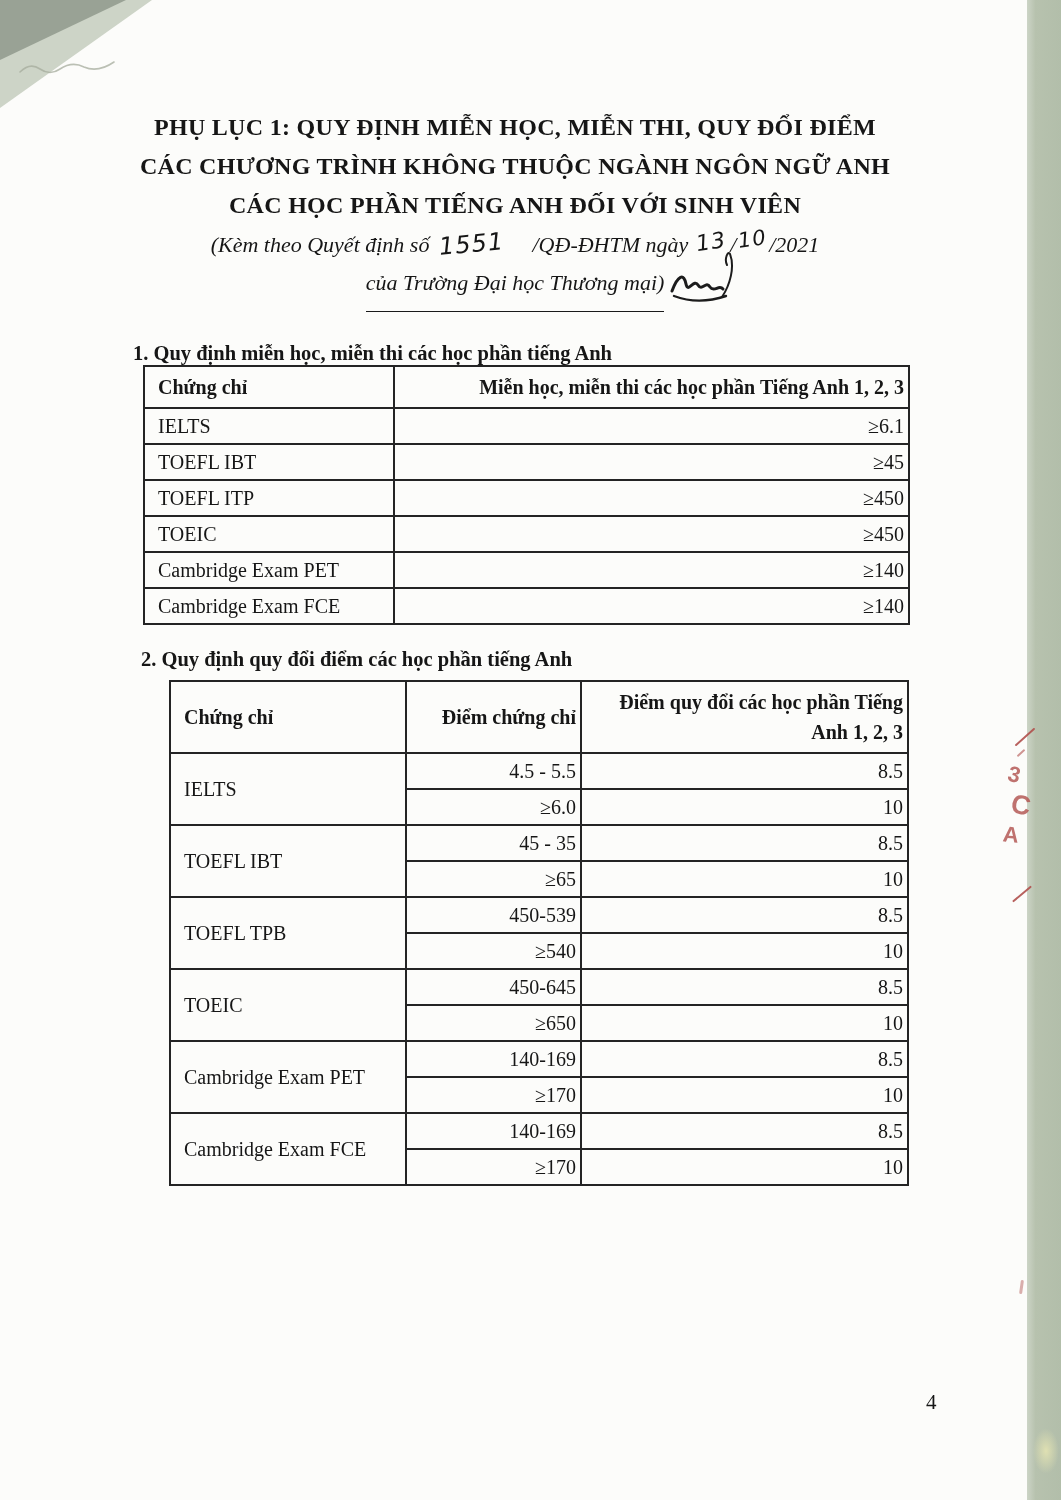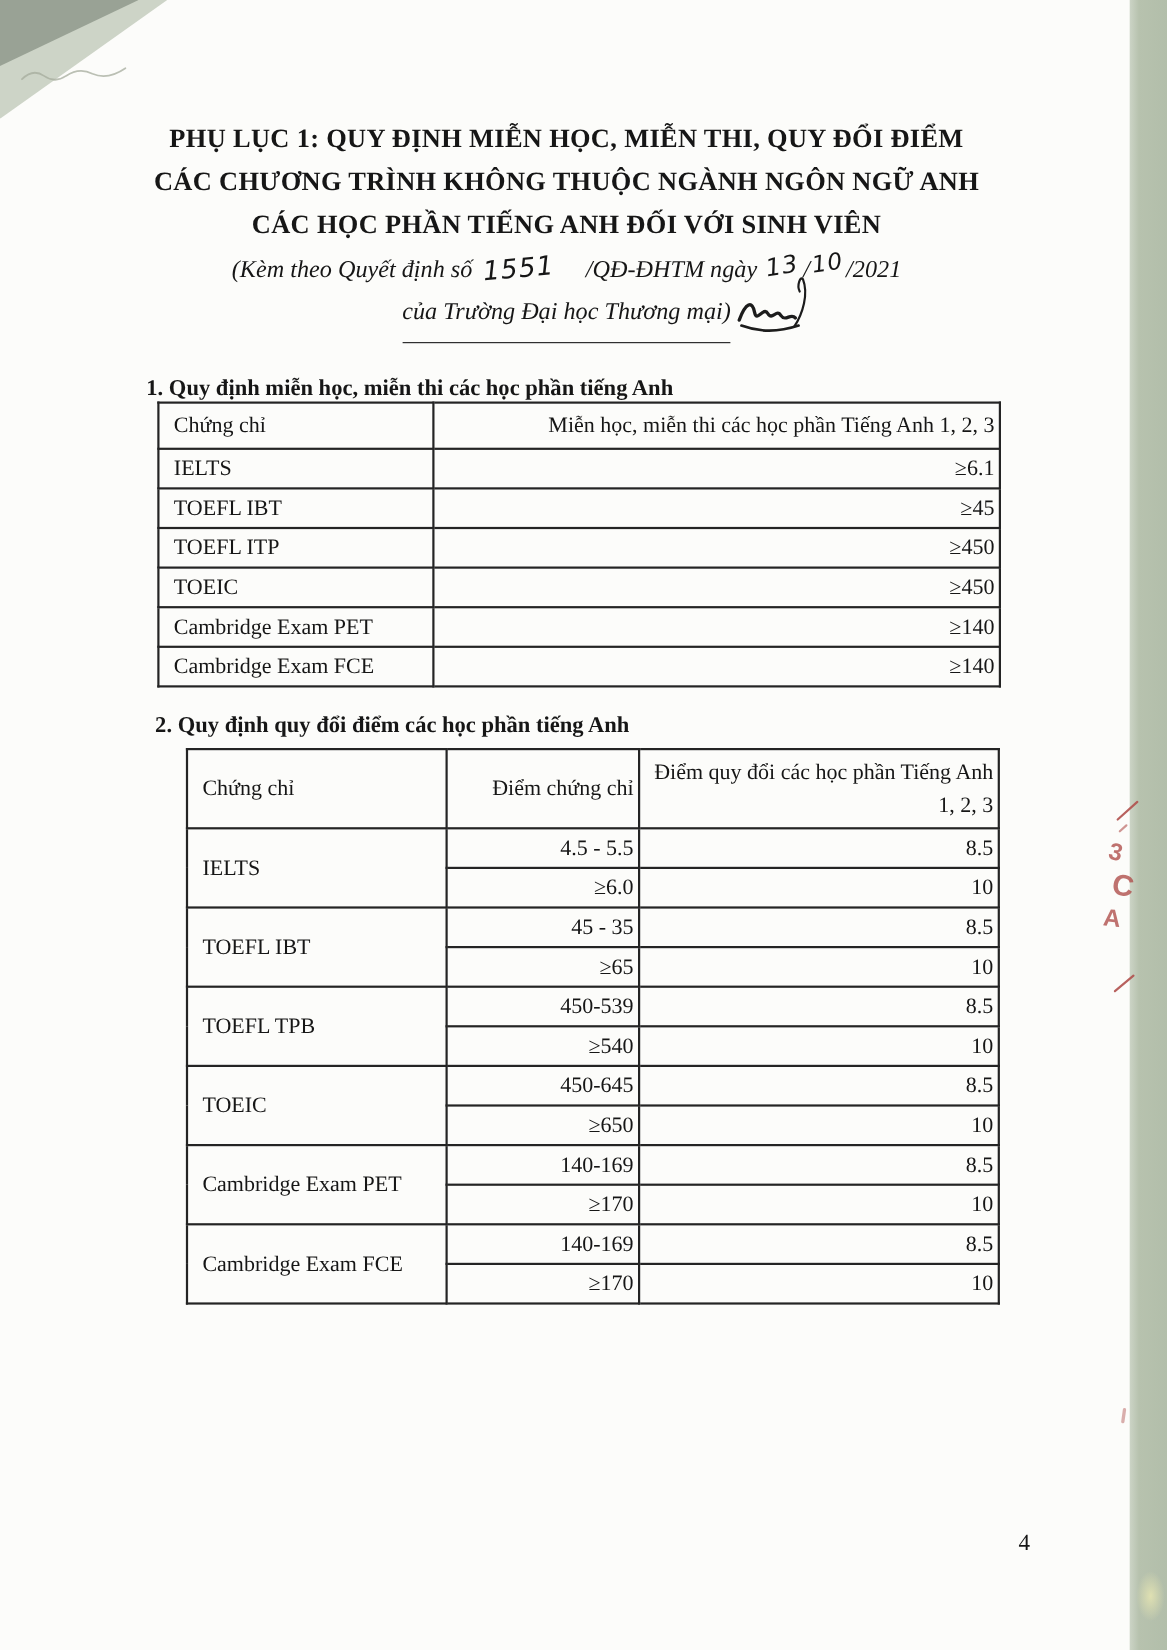--- a/index.html
+++ b/index.html
@@ -64,21 +64,21 @@
   .signature { position: absolute; left: 100%; top: -14px; margin-left: 4px; }
 
   
   .sec-heading { position: absolute; font-weight: bold; font-size: 20.5px; }
   .sec-heading.s1 { left: 133px; top: 330px; margin-top: 12px; }
   .sec-heading.s2 { left: 141px; top: 648px; text-align: right; }
 
   
   table { position: absolute; border-collapse: collapse; table-layout: fixed; }
   td, th { border: 2px solid #242424; font-size: 20px; overflow: hidden; }
-  th { font-weight: normal; }
+  th { font-weight: bold; }
   .cell-left { text-align: left; padding-left: 13px; }
   .cell-center { text-align: right; padding: 0 4px; }
 
   table.tbl1 { left: 143px; top: 365px; width: 765px; }
   table.tbl1 col.c1 { width: 250px; }
   table.tbl1 col.c2 { width: 515px; }
   table.tbl1 th { height: 42px; }
   table.tbl1 td { height: 36px; }
 
   table.tbl2 { left: 169px; top: 680px; width: 738px; }

